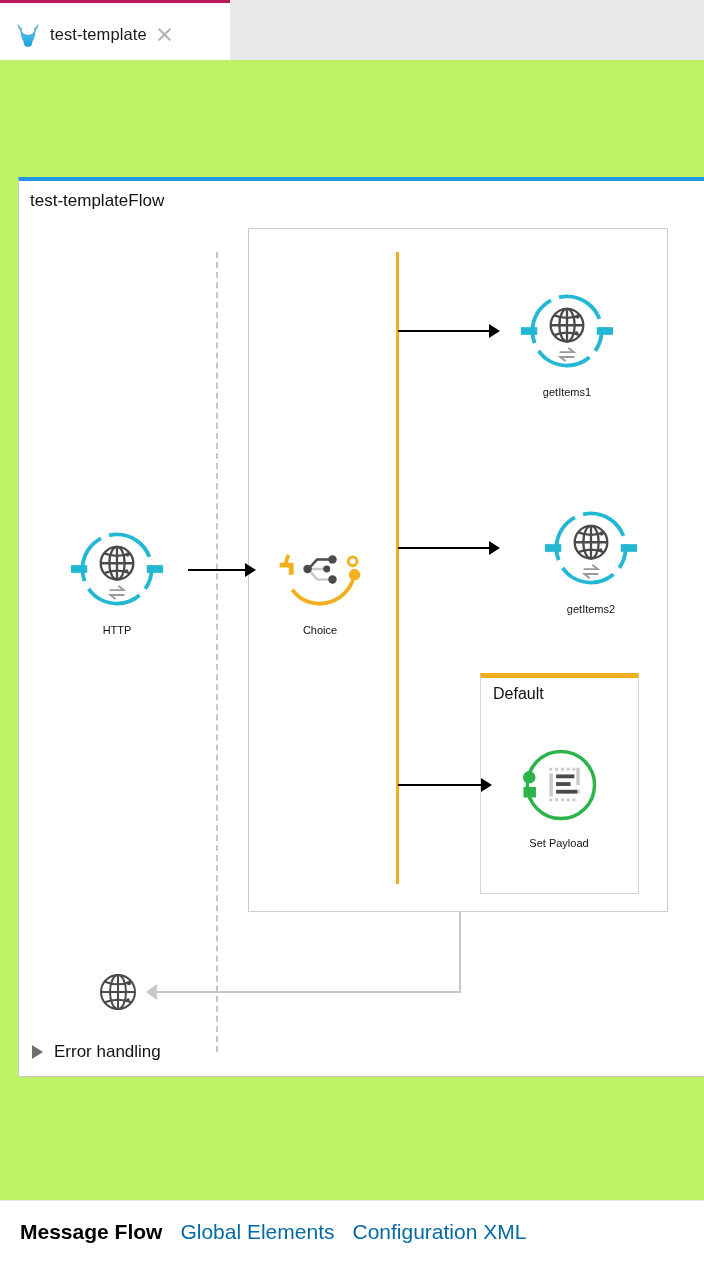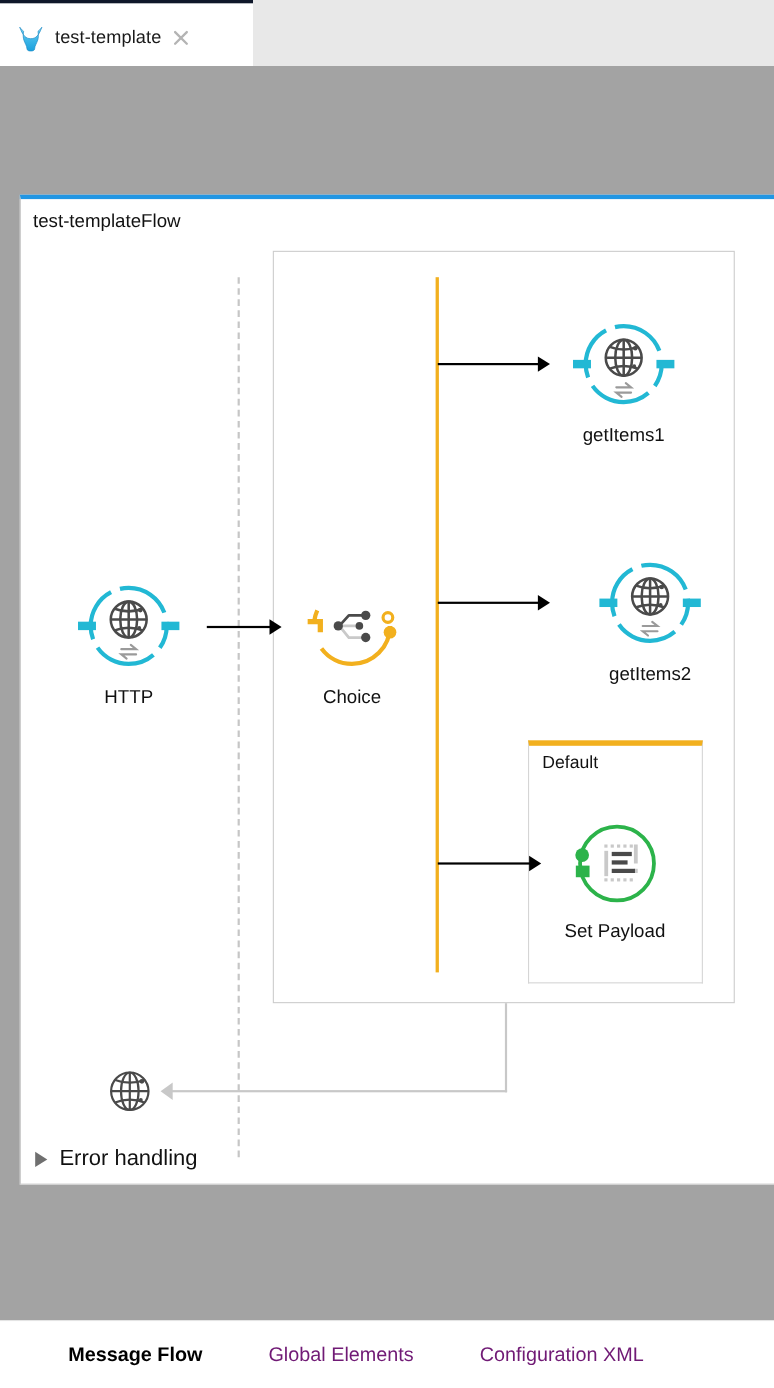--- a/index.html
+++ b/index.html
@@ -18,21 +18,21 @@
   
   .tabbar {
     position: absolute; left: 0; top: 0;
     width: 704px; height: 60px;
     background: #e8e8e8;
   }
   .tab-active {
     position: absolute; left: 0; top: 0;
     width: 230px; height: 60px;
     background: #ffffff;
-    border-top: 3px solid #0f172a;
+    border-top: 3px solid #be185d;
     box-sizing: border-box;
   }
   .tab-inner {
     position: absolute; left: 0; top: 3px;
     width: 230px; height: 57px;
     display: flex; align-items: center;
     padding-left: 14px;
     box-sizing: border-box;
   }
   .mule-icon { width: 28px; height: 28px; flex: 0 0 auto; margin-right: 8px; }
@@ -43,21 +43,21 @@
   }
   .tab-close {
     margin-left: 9px; width: 17px; height: 17px;
     flex: 0 0 auto; color: #b0b0b0;
   }
 
   
   .canvas {
     position: absolute; left: 0; top: 60px;
     width: 704px; height: 1140px;
-    background: #a3a3a3;
+    background: #bef264;
   }
 
   
   .flow-box {
     position: absolute;
     left: 18px; top: 117px;
     width: 700px; height: 900px;
     background: #ffffff;
     border: 1px solid #c9c9c9;
     border-top: 4px solid #2196e3;
@@ -108,21 +108,21 @@
     position: absolute; left: 493px; top: 625px;
     font-size: 16px; color: #111111; text-align: center;
   }
 
   
   .node { position: absolute; }
   .node-label {
     position: absolute; left: 50%;
     transform: translateX(-50%);
     white-space: nowrap;
-    font-size: 17px; color: #111111;
+    font-size: 11px; color: #111111;
     top: 103px;
   }
   .node-icon { width: 96px; height: 96px; display: block; }
 
   
   #node-http      { left: 69px;  top: 461px; width: 96px; }
   #node-choice    { left: 272px; top: 461px; width: 96px; }
   #node-getitems1 { left: 519px; top: 223px; width: 96px; }
   #node-getitems2 { left: 543px; top: 440px; width: 96px; }
   #node-setpayload{ left: 511px; top: 677px; width: 96px; text-align: center; }
@@ -152,35 +152,35 @@
   .err-row {
     position: absolute; left: 32px; top: 982px;
     display: flex; align-items: center;
   }
   .err-caret {
     width: 0; height: 0; margin-right: 11px;
     border-top: 7px solid transparent;
     border-bottom: 7px solid transparent;
     border-left: 11px solid #6f6f6f;
   }
-  .err-label { font-size: 20px; color: #111111; }
+  .err-label { font-size: 17px; color: #111111; }
 
   
   .bottom-bar {
     position: absolute; left: 0; top: 1200px;
     width: 704px; height: 62px;
     background: #ffffff;
     border-top: 1px solid #e4e4e4;
     display: flex; align-items: center;
     padding-left: 20px;
     box-sizing: border-box;
   }
-  .bt { font-size: 18px; margin-right: 18px; white-space: nowrap; margin-left: 42px; }
+  .bt { font-size: 21px; margin-right: 18px; white-space: nowrap; }
   .bt.active { color: #000000; font-weight: bold; }
-  .bt.idle { color: #701a75; }
+  .bt.idle { color: #0369a1; }
 </style>
 </head>
 <body>
 
 <div id="app">
 
   <div class="tabbar">
     <div class="tab-active">
       <div class="tab-inner">
         <svg class="mule-icon" viewBox="0 0 32 32">

